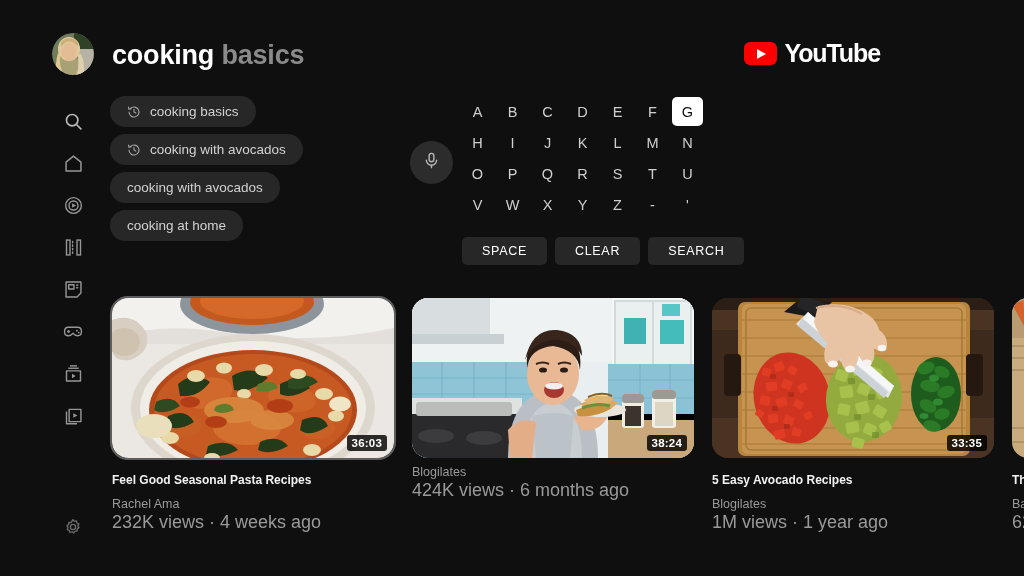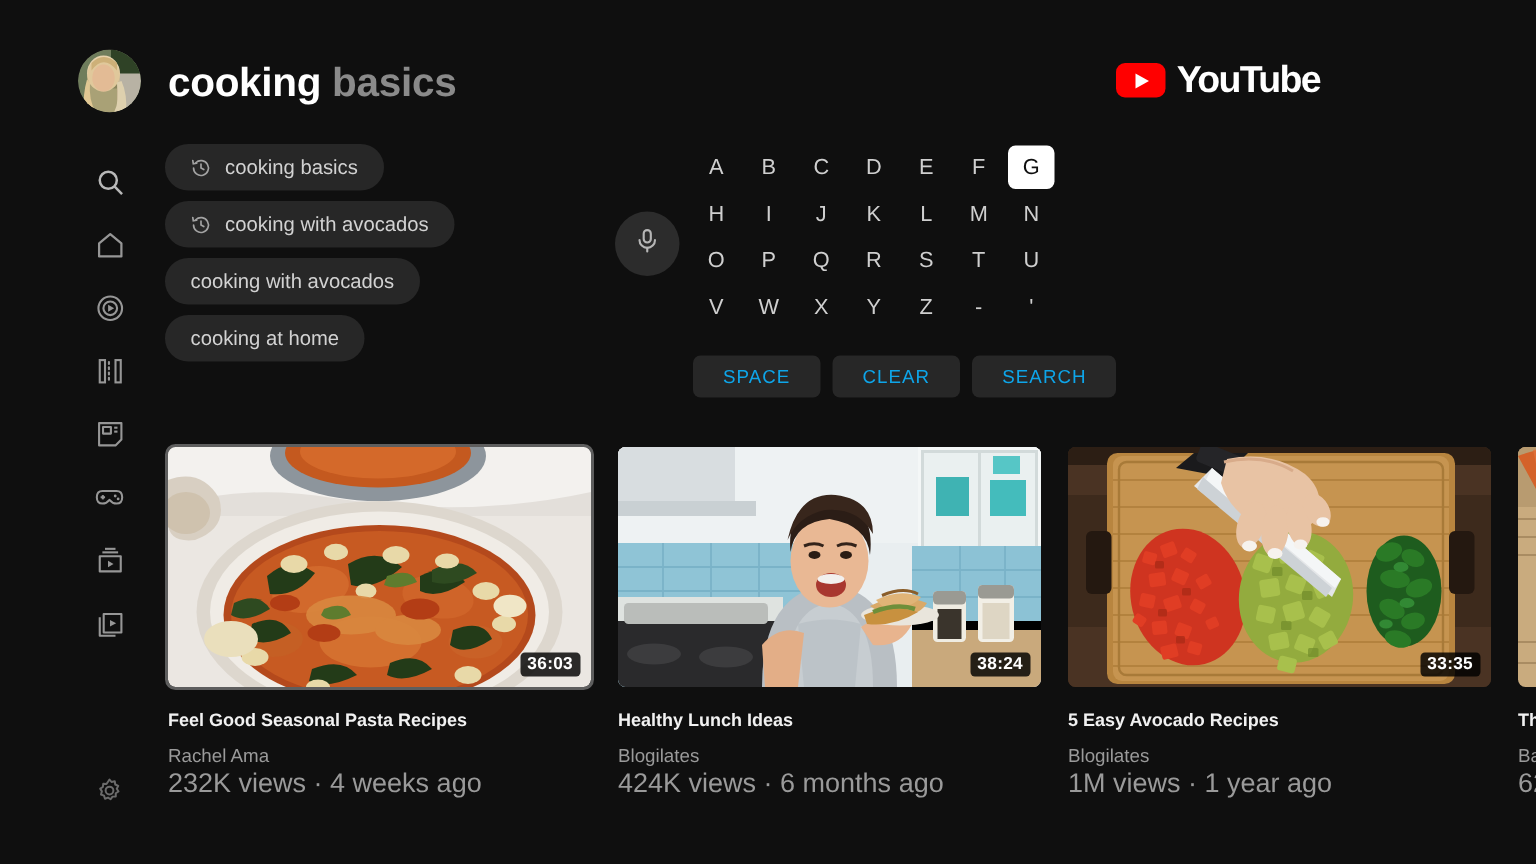--- a/index.html
+++ b/index.html
@@ -99,29 +99,29 @@
   .util {
     display:flex; align-items:center; gap:7px; height:35px;
     color:#c8c8c8; font-size:14px;
   }
   .util.bk { padding-left:16px; }
   .util .glabel { letter-spacing:.3px; }
   .action-row { position:absolute; left:434px; top:237px; display:flex; gap:8px; }
   .action {
     height:28px; padding:0 20px; border-radius:5px; background:#272727;
     display:flex; align-items:center; justify-content:center;
-    color:#0ea5e9; font-size:12.5px; letter-spacing:.7px;
+    color:#ffffff; font-size:12.5px; letter-spacing:.7px;
   }
 
   
   .results { position:absolute; left:84px; top:298px; display:flex; gap:18px; }
   .card { width:282px; flex:0 0 282px; }
   .thumb {
     position:relative; width:282px; height:160px;
-    border-radius:5px; overflow:hidden; background:#1d1d1d;
+    border-radius:16px; overflow:hidden; background:#1d1d1d;
   }
   .thumb svg { display:block; width:282px; height:160px; }
   .card.first .thumb { outline:2px solid #5e5e5e; outline-offset:0px; }
   .dur {
     position:absolute; right:7px; bottom:7px;
     background:rgba(0,0,0,.82); color:#fff;
     font-size:11.5px; font-weight:bold;
     padding:2px 5px; border-radius:3px; letter-spacing:.2px;
   }
   .v-title {
@@ -480,21 +480,20 @@
           <path d="M162 120 Q178 108 196 118 Q188 134 170 132 Z" fill="#e8b48e"></path>
           <ellipse cx="188" cy="112" rx="26" ry="7" fill="#e9e5dc"></ellipse>
           <path d="M168 106 Q186 96 206 104 Q200 114 180 114 Z" fill="#d9a968"></path>
           <path d="M172 102 Q188 94 202 100 Q196 108 178 108 Z" fill="#e0b477"></path>
           <path d="M176 99 Q190 93 200 98" stroke="#8b5e2a" stroke-width="2" fill="none"></path>
           <path d="M164 112 Q182 104 200 110 Q184 120 166 118 Z" fill="#c8913f"></path>
           <path d="M170 110 Q186 104 198 108" stroke="#6e8f3a" stroke-width="3" fill="none"></path>
         </svg>
         <span class="dur">38:24</span>
       </div>
-      <div class="v-title">Healthy Lunch Ideas</div>
       <div class="v-chan">Blogilates</div>
       <div class="v-meta">424K views · 6 months ago</div>
     </div>
 
     <div class="card">
       <div class="thumb">
         <svg viewBox="0 0 282 160" preserveAspectRatio="none">
           <rect width="282" height="160" fill="#3d2a1c"></rect>
           <rect x="0" y="0" width="282" height="12" fill="#2c1e14"></rect>
           <g fill="#4a3323">

